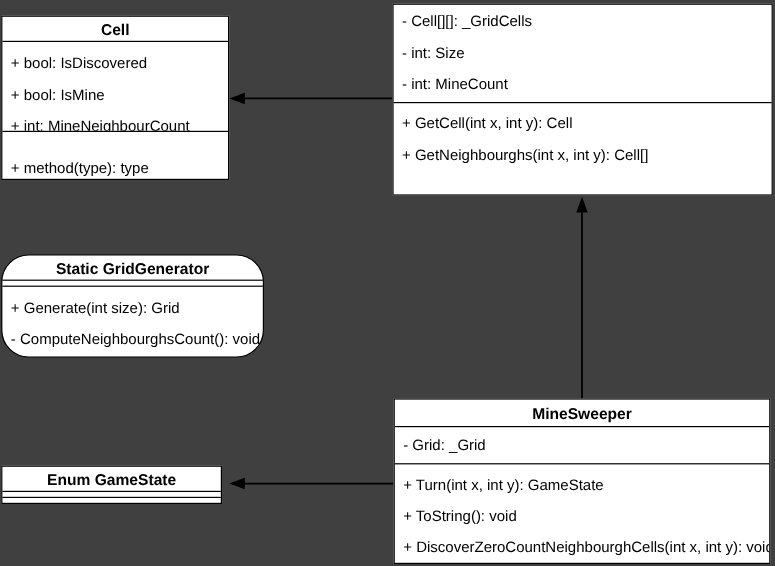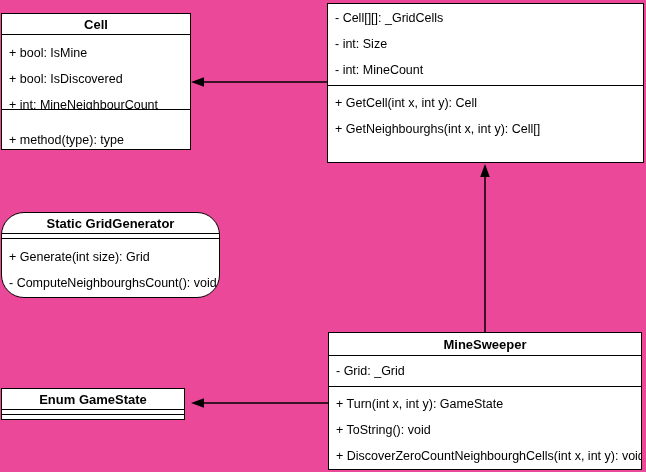--- a/index.html
+++ b/index.html
@@ -1,20 +1,20 @@
 <!DOCTYPE html>
 <html><head>
 <meta charset="utf-8">
 <style>
   html, body { margin: 0; padding: 0; background: #ffffff; }
   .canvas {
     position: relative;
     width: 646px;
     height: 472px;
-    background: #ec4899;
+    background: #404040;
     font-family: "Liberation Sans", sans-serif;
     color: #000000;
     overflow: hidden;
   }
   .uml-class {
     position: absolute;
     background: #ffffff;
     border: 1.5px solid #000000;
     box-sizing: border-box;
     display: flex;
@@ -65,22 +65,22 @@
     </g>
     <g>
       <line x1="328" y1="403" x2="202" y2="403" stroke="#000000" stroke-width="1.5"></line>
       <polygon points="191,403 204,398.2 204,407.8" fill="#000000"></polygon>
     </g>
   </svg>
 
   <div class="uml-class" style="left:1px; top:13px; width:190px; height:137px;">
     <div class="uml-title" style="height:21px;">Cell</div>
     <div class="uml-section" style="height:85px; padding-top:5px;">
+      <div class="uml-row">+ bool: IsDiscovered</div>
       <div class="uml-row">+ bool: IsMine</div>
-      <div class="uml-row">+ bool: IsDiscovered</div>
       <div class="uml-row">+ int: MineNeighbourCount</div>
     </div>
     <div class="uml-section sep grow" style="padding-top:17px;">
       <div class="uml-row">+ method(type): type</div>
     </div>
   </div>
 
   <div class="uml-class" style="left:327px; top:3px; width:317px; height:160px;">
     <div class="uml-section" style="height:81px; padding-top:1px;">
       <div class="uml-row">- Cell[][]: _GridCells</div>

